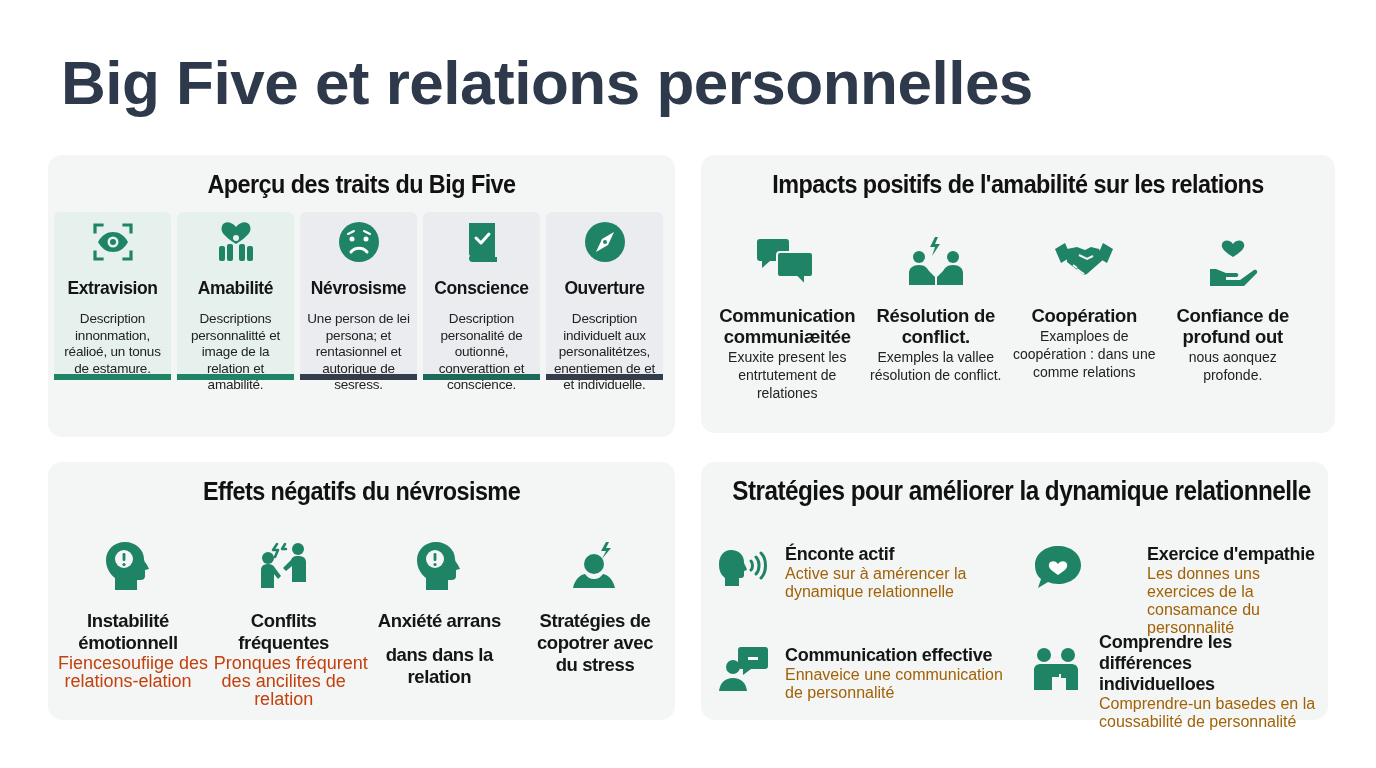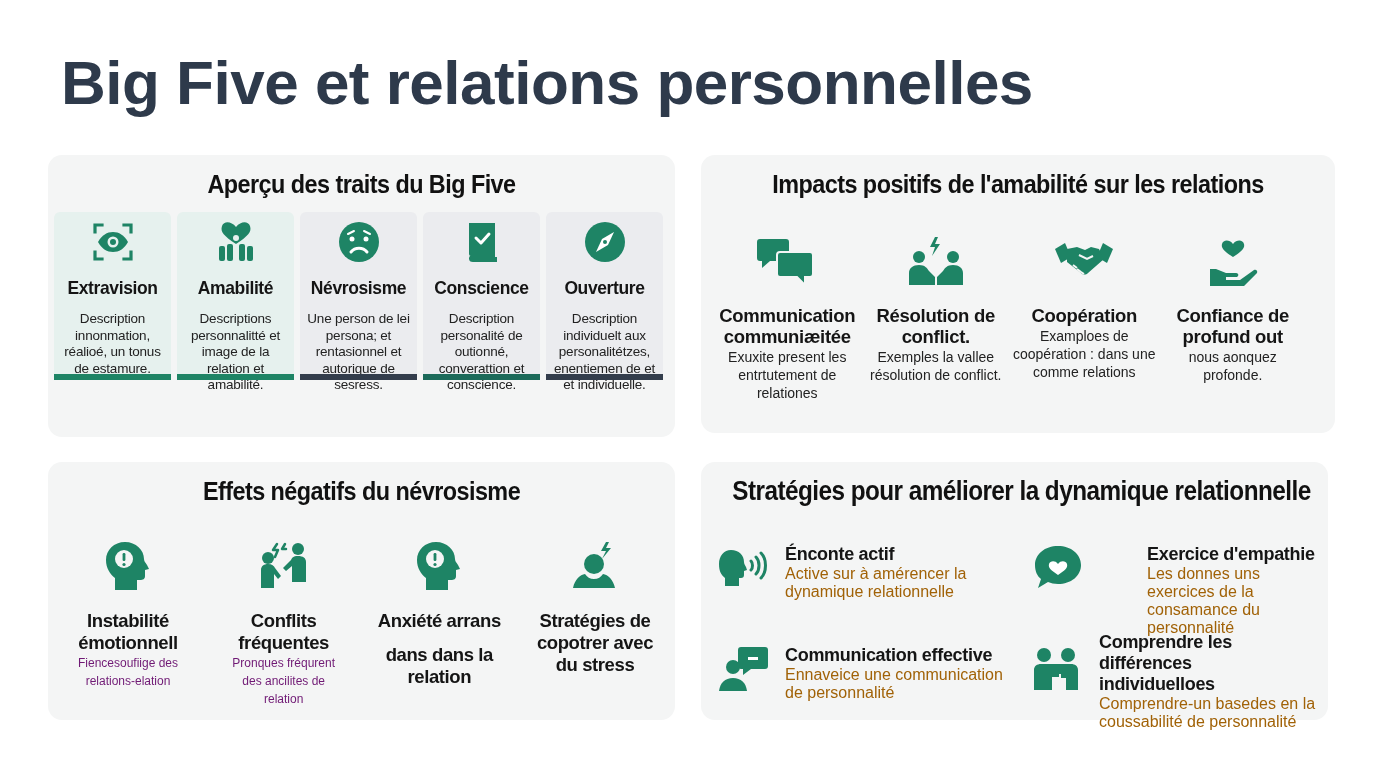--- a/index.html
+++ b/index.html
@@ -52,21 +52,21 @@
   
   #p3 { left: 48px; top: 462px; width: 627px; height: 258px; }
   #p3 .panel-title { top: 14px; }
   .negs { position: absolute; left: 10px; right: 10px; top: 78px; display: flex; justify-content: space-between; }
   .neg { width: 140px; text-align: center; }
   .neg .icon { width: 50px; height: 50px; margin: 0 auto; display: block; }
   .neg .name {
     margin-top: 20px; font-size: 18.5px; font-weight: 700; line-height: 22px; color: #151515;
     letter-spacing: -0.4px; white-space: nowrap;
   }
-  .neg .desc { margin-top: 0px; font-size: 12px; line-height: 18px; color: #701a75; white-space: nowrap; }
+  .neg .desc { margin-top: 0px; font-size: 18px; line-height: 18px; color: #c2410c; white-space: nowrap; }
   
   #p4 { left: 701px; top: 462px; width: 627px; height: 258px; }
   #p4 .panel-title { top: 14px; font-size: 27px; }
   .strat { position: absolute; display: flex; align-items: flex-start; }
   .strat .icon { width: 54px; height: 48px; flex: none; }
   .strat .text { margin-left: 14px; }
   .strat .name { font-size: 18px; font-weight: 700; line-height: 21px; color: #151515; letter-spacing: -0.3px; }
   .strat .desc { font-size: 16px; line-height: 18px; color: #a16207; }
   svg { display: block; }
 </style>

